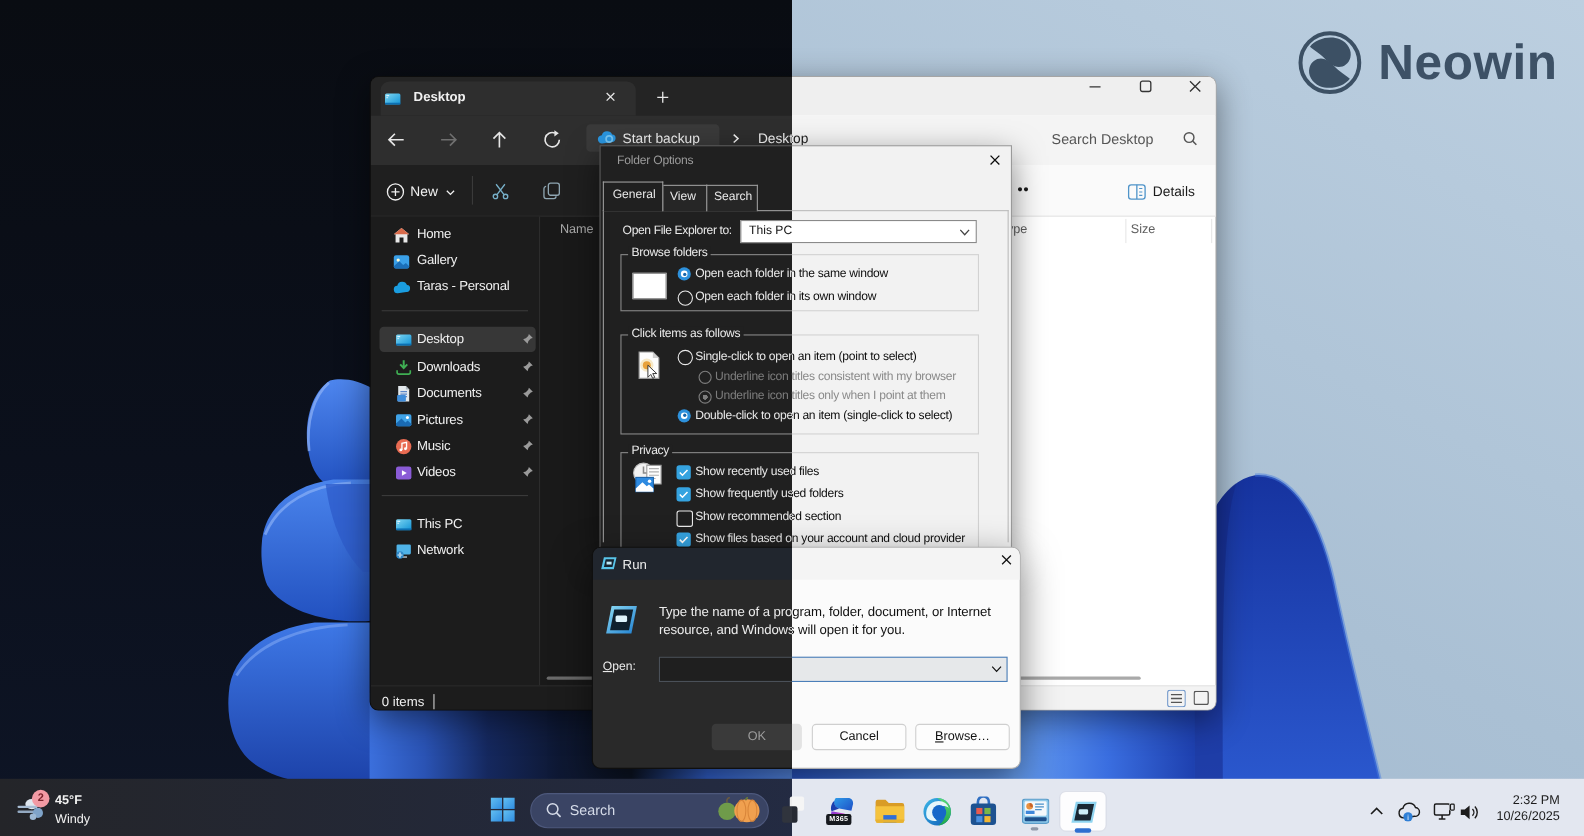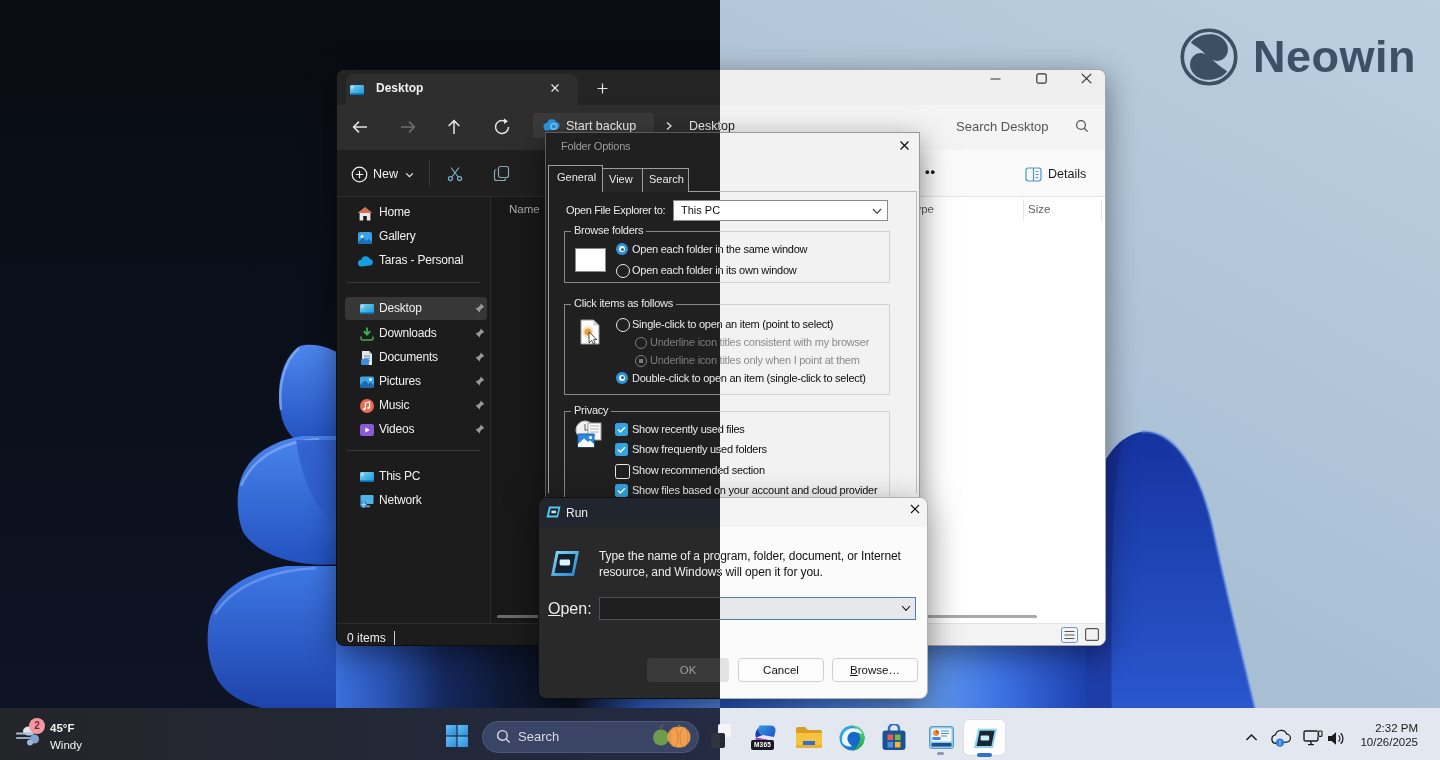--- a/index.html
+++ b/index.html
@@ -349,21 +349,21 @@
           <linearGradient id="rgdark" x1="0" y1="0" x2="1" y2="1">
             <stop offset="0" stop-color="#8edcf5"></stop>
             <stop offset="1" stop-color="#1e7fd0"></stop>
           </linearGradient>
         </defs>
         <path d="M6,1 H29 L24,26 H1 Z" fill="url(#rgdark)"></path>
         <path d="M8.4,4 H25.6 L21.8,23 H4.6 Z" fill="#10202e"></path>
         <rect x="9.6" y="9.5" width="10.5" height="6" rx="1.4" fill="#dff4fd"></rect>
       </svg>
 <div style="position:absolute;left:60px;top:51px;width:312px;font-size:12px;letter-spacing:-.1px;line-height:15.5px;white-space:normal!important;color:#ececec">Type the name of a program, folder, document, or Internet resource, and Windows will open it for you.</div>
-<div style="position:absolute;left:9px;top:102px;font-size:16px;color:#ececec"><span style="text-decoration:underline">O</span>pen:</div>
+<div style="position:absolute;left:9px;top:102px;font-size:11px;color:#ececec"><span style="text-decoration:underline">O</span>pen:</div>
 <div style="position:absolute;left:60px;top:99px;width:317px;height:23px;background:#1f1f1f;border:1px solid #4a5058"></div>
 <svg style="position:absolute;left:362px;top:107px" width="10" height="7" viewBox="0 0 10 7">
         <path d="M1,1 L5,5.4 L9,1" stroke="#ececec" stroke-width="1.1" fill="none"></path>
       </svg>
 <div style="position:absolute;left:108px;top:160px;width:82px;height:24px;background:#3a3a3a;border-radius:4px;font-size:11.5px;color:#9d9d9d;text-align:center;line-height:24px">OK</div>
 <div style="position:absolute;left:199px;top:160px;width:86px;height:24px;background:#333333;border:1px solid #4a4a4a;border-radius:4px;font-size:11.5px;color:#e8e8e8;text-align:center;line-height:22px">Cancel</div>
 <div style="position:absolute;left:293px;top:160px;width:86px;height:24px;background:#333333;border:1px solid #4a4a4a;border-radius:4px;font-size:11.5px;color:#e8e8e8;text-align:center;line-height:22px"><span style="text-decoration:underline">B</span>rowse…</div>
 </div>
 <div style="position:absolute;left:0;top:708px;width:1440px;height:52px;background:linear-gradient(90deg,#242529 0%,#232a40 45%,#283457 100%)"></div>
 <svg style="position:absolute;left:14px;top:722px" width="32" height="30" viewBox="0 0 32 30">

